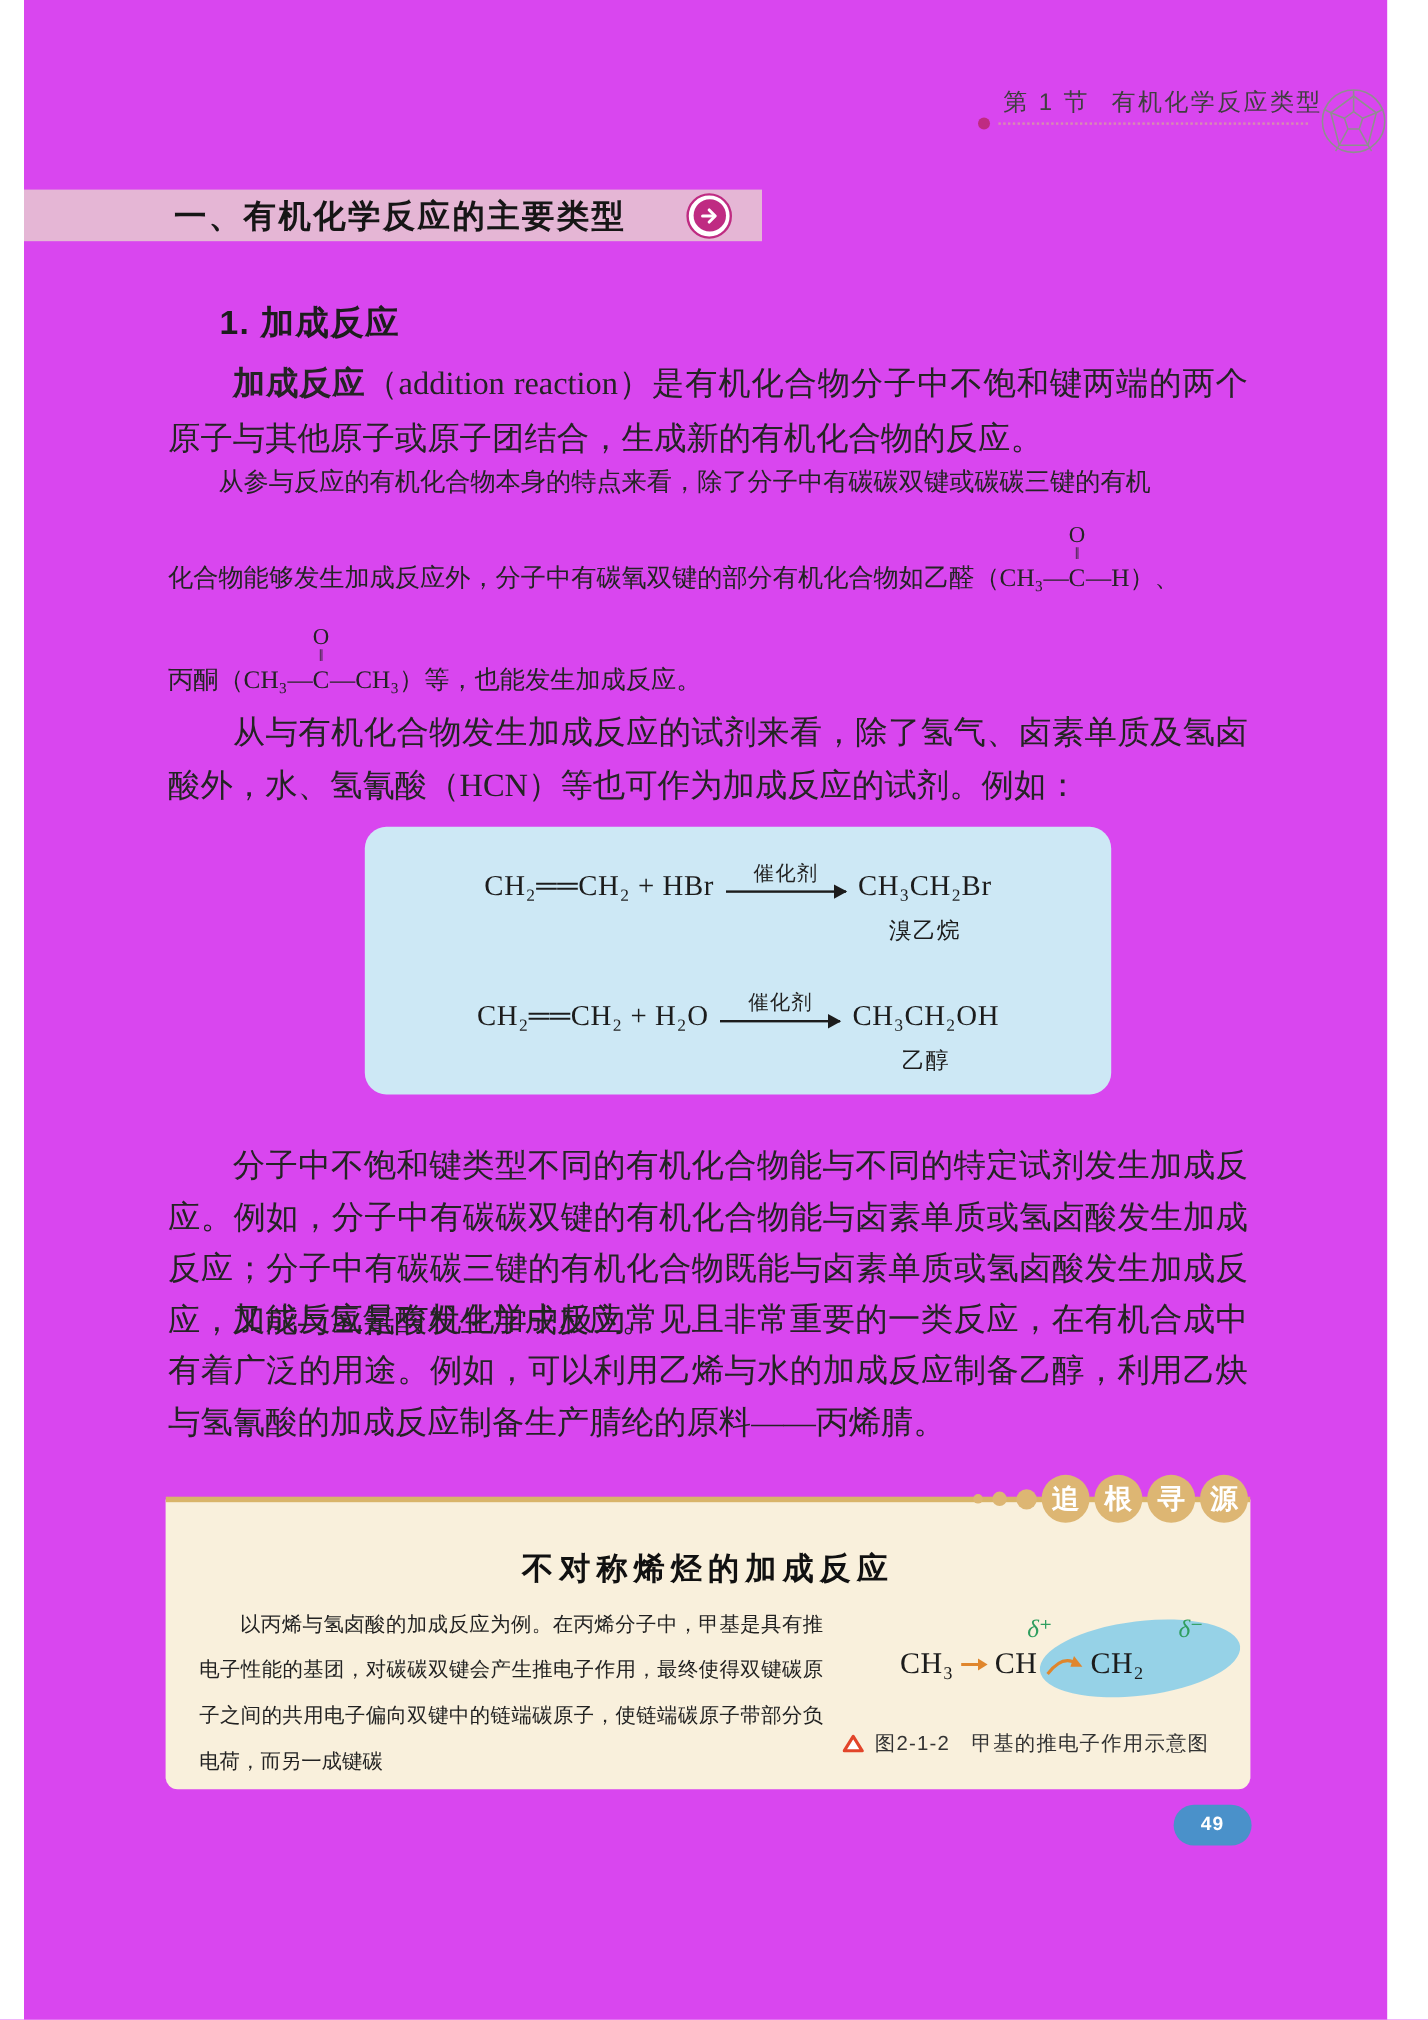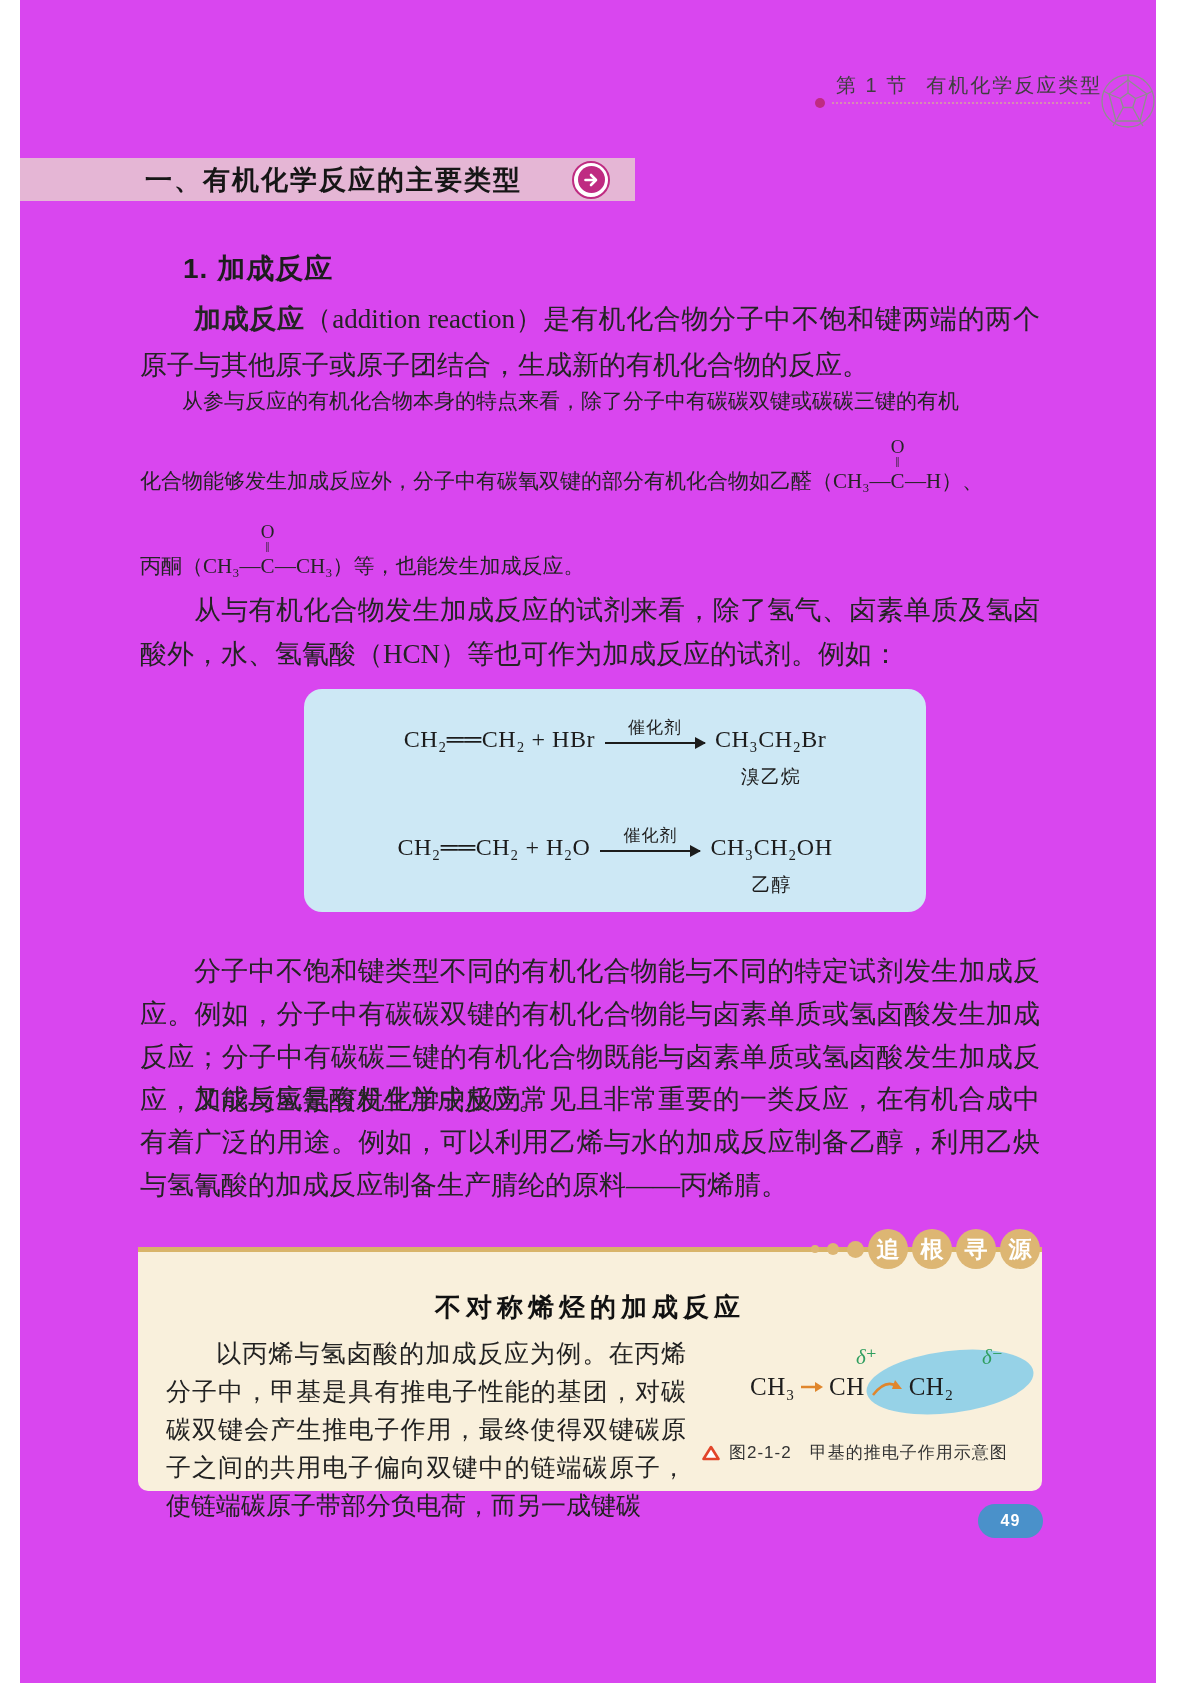--- a/index.html
+++ b/index.html
@@ -83,21 +83,21 @@
   .badge .dot{border-radius:50%;background:var(--badge-tan);margin-left:8px;}
   .badge .d1{width:8px;height:8px;}
   .badge .d2{width:12px;height:12px;}
   .badge .d3{width:17px;height:17px;}
   .badge .char{width:40px;height:40px;margin-left:4px;border-radius:50%;background:var(--badge-tan);
         color:#fff;font-family:"Liberation Sans","DejaVu Sans",sans-serif;font-size:23px;font-weight:bold;
         display:flex;align-items:center;justify-content:center;}
   .note-heading{margin-top:38px;text-align:center;font-size:26px;font-weight:bold;color:#111;
         letter-spacing:5px;}
   .note-content{display:flex;padding:10px 20px 0 28px;}
-  .note-body{width:520px;margin:0;font-size:25px;line-height:38px;text-align:justify;
+  .note-body{width:520px;margin:0;font-size:17px;line-height:38px;text-align:justify;
         text-indent:2em;color:#222;}
   .note-figure{position:relative;flex:1;margin-left:12px;}
   .cloud{position:absolute;left:168px;top:16px;width:168px;height:62px;border-radius:50%;
         background:var(--cloud-blue);transform:rotate(-7deg);opacity:.85;}
   .mol{position:absolute;left:52px;top:38px;display:flex;align-items:center;font-size:25px;color:#1c1c1c;}
   .mol svg{margin:0 5px;}
   .delta{position:absolute;font-size:21px;color:var(--delta-green);font-style:italic;}
   .dplus{left:158px;top:10px;}
   .dminus{left:284px;top:10px;}
   .fig-caption{position:absolute;left:4px;top:106px;display:flex;align-items:center;gap:9px;

